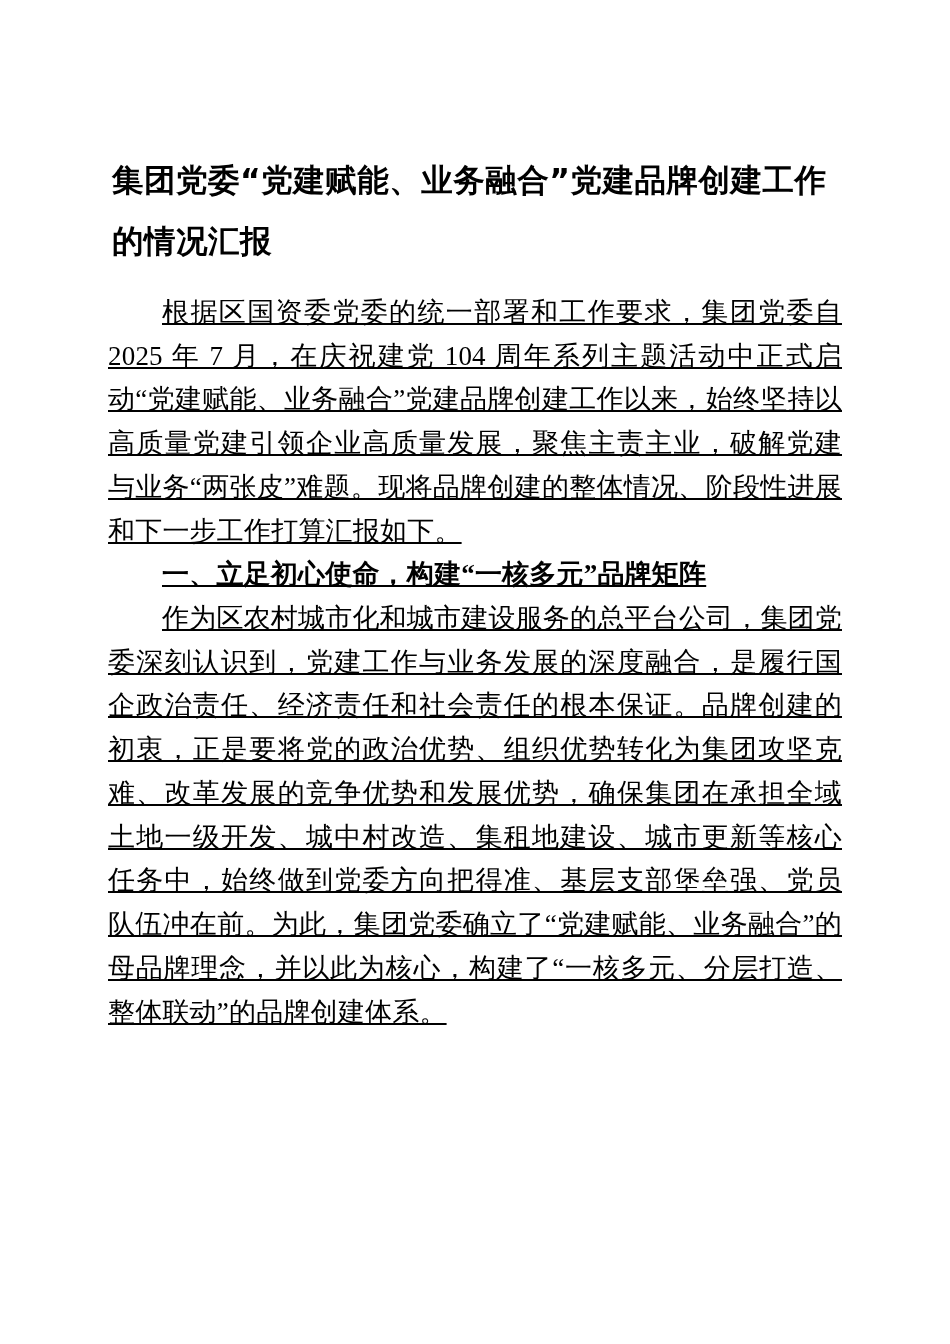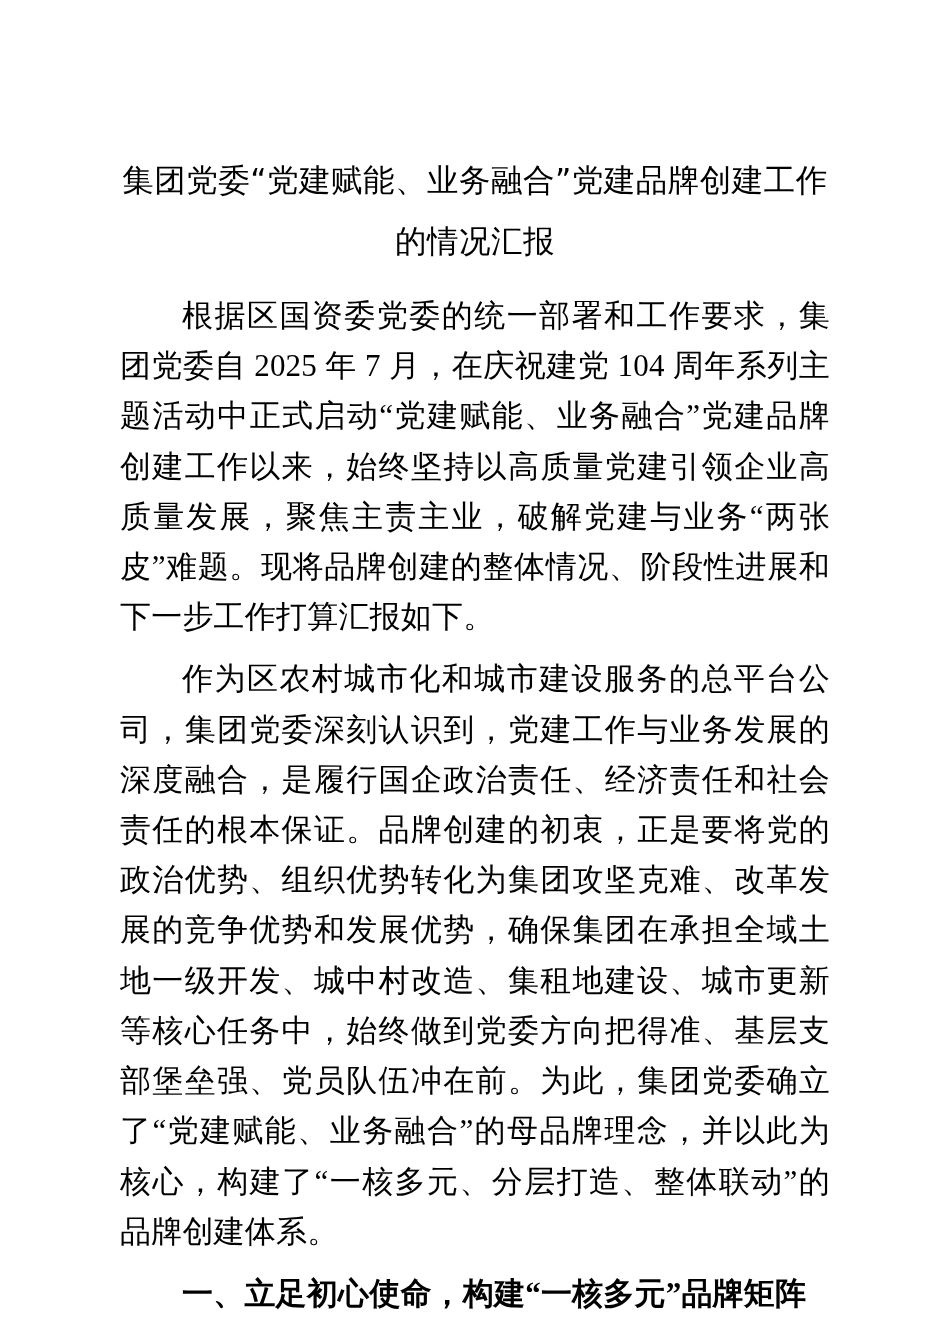--- a/index.html
+++ b/index.html
@@ -17,47 +17,48 @@
   .page {
     width: 950px;
     height: 1344px;
     box-sizing: border-box;
     padding: 150px 108px 40px 108px;
     position: relative;
   }
   .doc-title {
     font-family: "DejaVu Sans", "Liberation Sans", sans-serif;
     font-size: 31.5px;
-    font-weight: normal;
+    font-weight: bold;
     line-height: 1.95;
-    text-align: center;
+    text-align: left;
     letter-spacing: 0.5px;
     margin: 0 0 18px 0;
     padding: 0 4px;
   }
   .body-p {
-    font-size: 31px;
+    font-size: 27px;
     line-height: 1.62;
     text-align: justify;
     text-justify: inter-ideograph;
-    margin: 12px;
+    margin: 0;
     text-indent: 2em;
     letter-spacing: 0.2px;
+    text-decoration: underline;
   }
   .body-p.heading {
     font-weight: bold;
   }
 </style>
 </head>
 <body>
 
 <div class="page">
 
   <h1 class="doc-title">集团党委“党建赋能、业务融合”党建品牌创建工作的情况汇报</h1>
 
   <p class="body-p">根据区国资委党委的统一部署和工作要求，集团党委自 2025 年 7 月，在庆祝建党 104 周年系列主题活动中正式启动“党建赋能、业务融合”党建品牌创建工作以来，始终坚持以高质量党建引领企业高质量发展，聚焦主责主业，破解党建与业务“两张皮”难题。现将品牌创建的整体情况、阶段性进展和下一步工作打算汇报如下。</p>
 
+  <p class="body-p heading">一、立足初心使命，构建“一核多元”品牌矩阵</p>
+
   <p class="body-p">作为区农村城市化和城市建设服务的总平台公司，集团党委深刻认识到，党建工作与业务发展的深度融合，是履行国企政治责任、经济责任和社会责任的根本保证。品牌创建的初衷，正是要将党的政治优势、组织优势转化为集团攻坚克难、改革发展的竞争优势和发展优势，确保集团在承担全域土地一级开发、城中村改造、集租地建设、城市更新等核心任务中，始终做到党委方向把得准、基层支部堡垒强、党员队伍冲在前。为此，集团党委确立了“党建赋能、业务融合”的母品牌理念，并以此为核心，构建了“一核多元、分层打造、整体联动”的品牌创建体系。</p>
-
-  <p class="body-p heading">一、立足初心使命，构建“一核多元”品牌矩阵</p>
 
 
 </div>
 
 </body></html>

